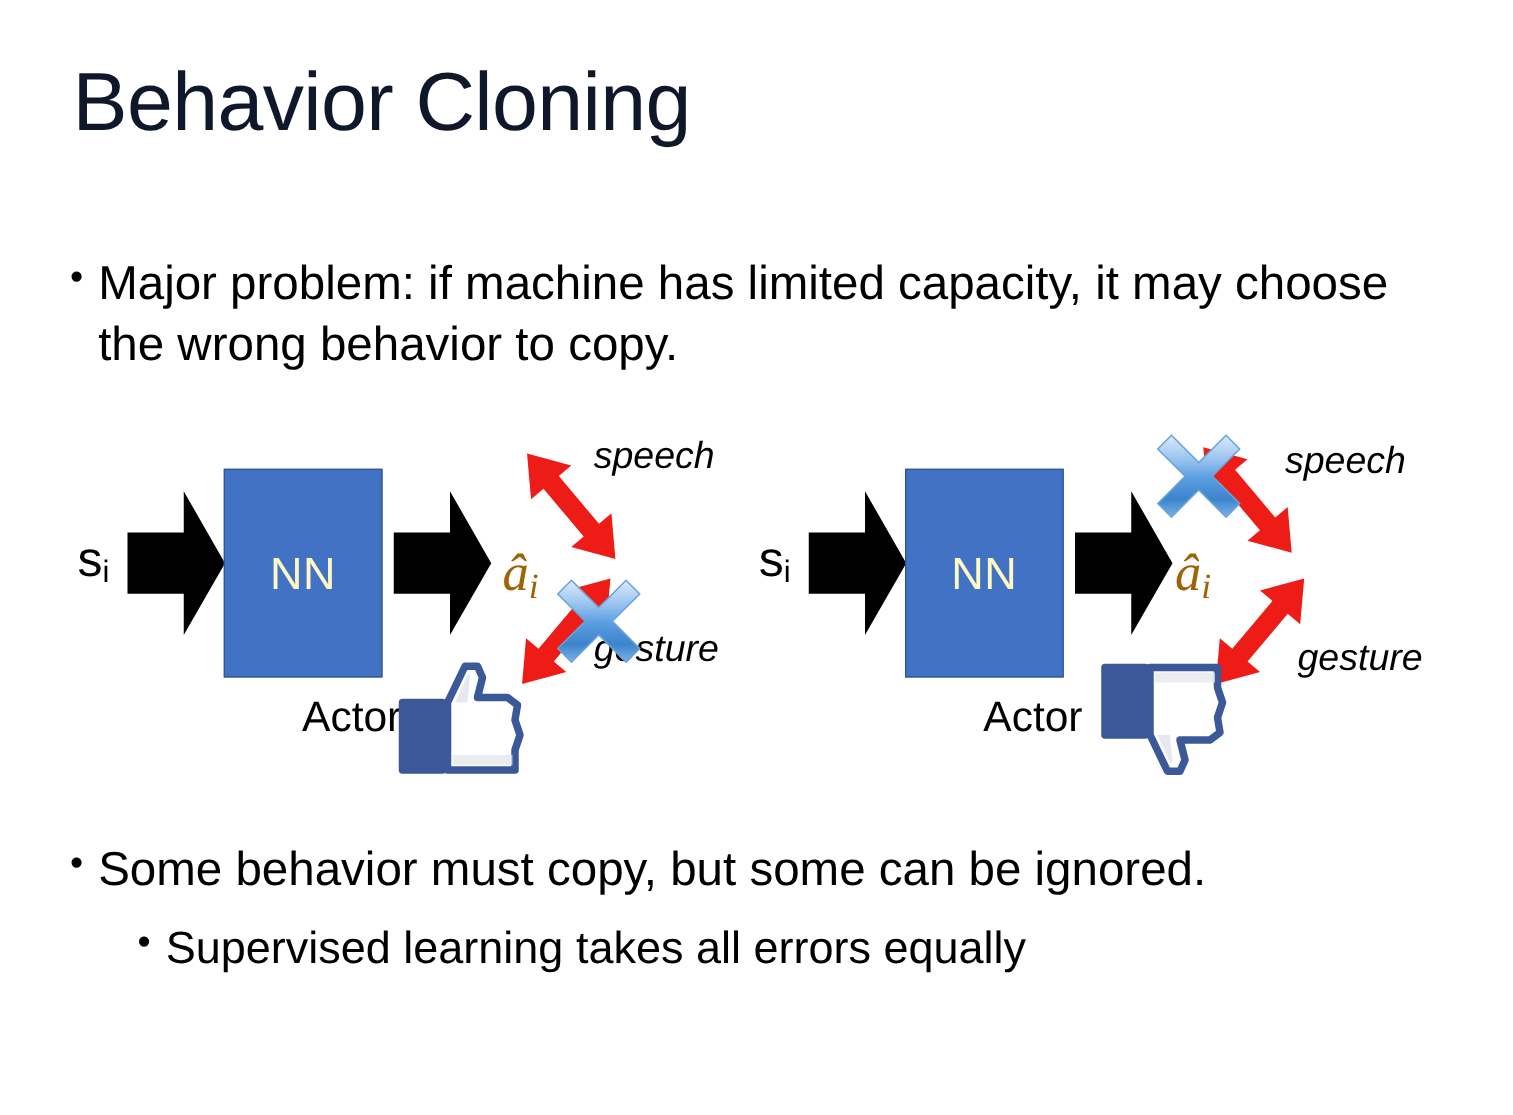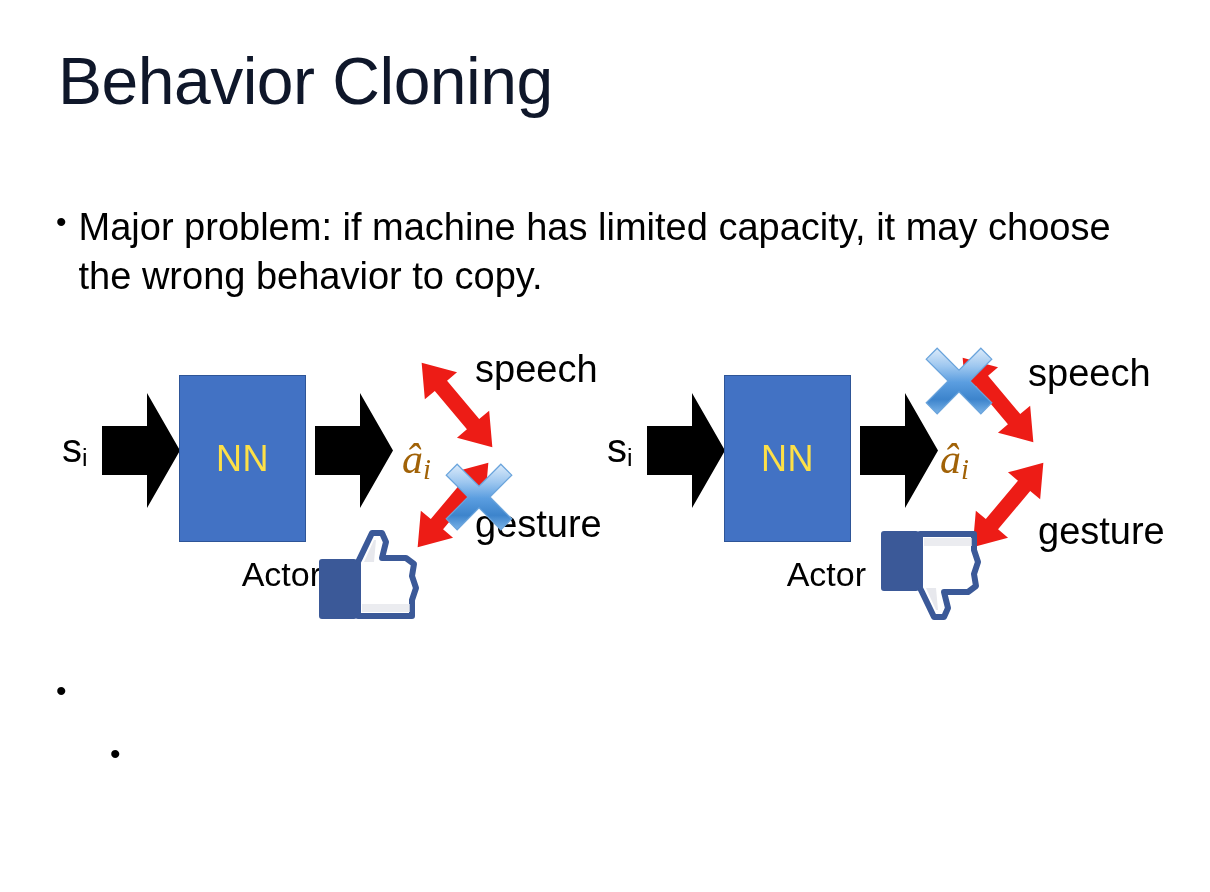--- a/index.html
+++ b/index.html
@@ -84,21 +84,21 @@
 
   .nn-box {
     position: absolute;
     background: #4272C4;
     border: 1px solid #2e5597;
     display: flex;
     align-items: center;
     justify-content: center;
   }
   .nn-label {
-    color: #fde047;
+    color: #fef9c3;
     font-size: 36px;
     letter-spacing: 0.5px;
   }
   .actor-label {
     position: absolute;
     font-size: 34px;
     color: #000;
     text-align: right;
     width: 160px;
   }
@@ -116,24 +116,25 @@
     color: #a16207;
     line-height: 1;
   }
   .ahat sub {
     font-size: 0.68em;
     vertical-align: -0.22em;
   }
 
   .branch-label {
     position: absolute;
-    font-size: 38px;
+    font-size: 30px;
     color: #000;
     line-height: 1;
     white-space: nowrap;
+    font-style: italic;
   }
 
   .red-arrow, .blue-x, .thumb {
     position: absolute;
   }
   svg { display: block; overflow: visible; }
 </style>
 </head>
 <body>
 
@@ -144,26 +145,28 @@
   <div class="bullet-block" id="bullet-1">
     <div class="bullet-row">
       <span class="bullet-dot">•</span>
       <span class="bullet-text">Major problem: if machine has limited capacity, it may choose the wrong behavior to copy.</span>
     </div>
   </div>
 
   <div class="bullet-block" id="bullet-2">
     <div class="bullet-row">
       <span class="bullet-dot">•</span>
+      <span class="bullet-text">Some behavior must copy, but some can be ignored.</span>
     </div>
   </div>
 
   <div class="bullet-block" id="bullet-3">
     <div class="bullet-row">
       <span class="bullet-dot">•</span>
+      <span class="bullet-text sub">Supervised learning takes all errors equally</span>
     </div>
   </div>
 
   <div class="diagram" id="diagram-left">
 
     <div class="state-label" style="left:14px; top:88px;">
       <span>s</span><sub>i</sub>
     </div>
 
     <div class="black-arrow" style="left:82px; top:53px; width:78px; height:115px; background:none;">

